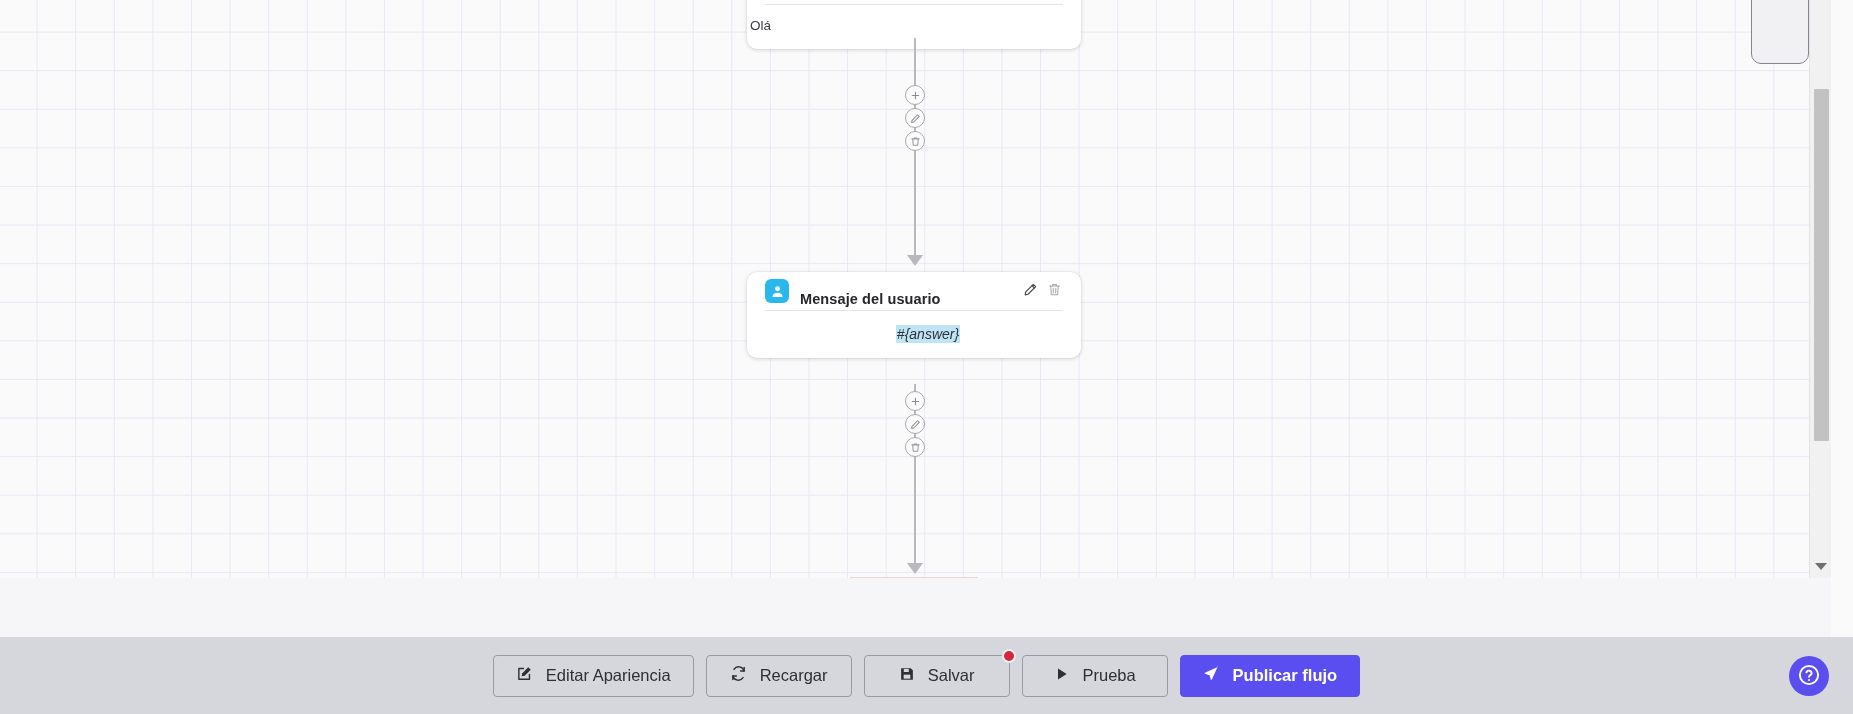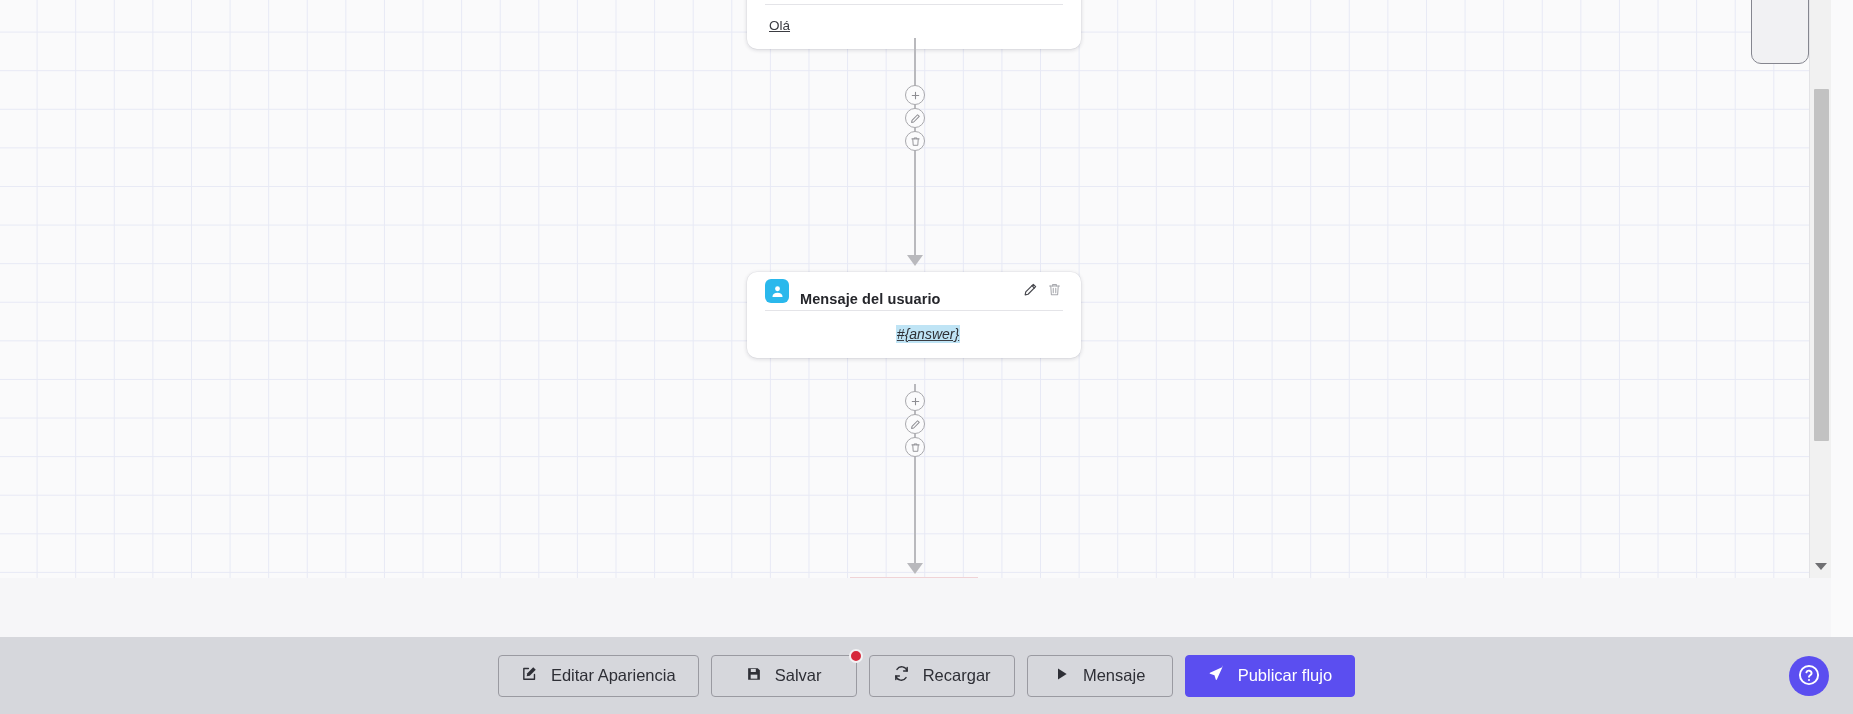--- a/index.html
+++ b/index.html
@@ -76,25 +76,24 @@
     align-items: center;
     gap: 9px;
   }
   .act { cursor: pointer; display: block; }
   .node-sep {
     height: 1px;
     background: #e4e4e8;
     margin: 0 18px;
   }
   .node-body {
-    padding: 13px 22px 16px;
+    padding: 13px 3px 16px;
     font-size: 13.5px;
     color: #3b3c42;
     min-height: 24px;
-    text-decoration: underline;
   }
   .node-body.center { text-align: center; padding-top: 15px; }
   .var-chip {
     background: #bfe4f5;
     color: #2f3035;
     font-style: italic;
     font-size: 14px;
     padding: 1px 1px;
     margin-left: 28px;
   }
@@ -189,21 +188,21 @@
     align-items: center;
     justify-content: center;
     gap: 13px;
     cursor: pointer;
     white-space: nowrap;
   }
   .tbtn.primary {
     background: #5b4ef0;
     border-color: #5b4ef0;
     color: #ffffff;
-    font-weight: 400;
+    font-weight: 700;
   }
   .tbtn .dot {
     position: absolute;
     top: -7px; right: -7px;
     width: 14px; height: 14px;
     border-radius: 50%;
     background: #d6283b;
     border: 2px solid #f2f2f4;
   }
   .help-btn {
@@ -329,48 +328,48 @@
       <span>
         <svg width="17" height="17" viewBox="0 0 24 24" fill="none" stroke="#2e2f36" stroke-width="2" stroke-linecap="round" stroke-linejoin="round">
           <path d="M19 13.5V20H4V5h6.5"></path>
           <path d="M17.3 3.2l3.5 3.5-8.4 8.4-4.4.9.9-4.4z" fill="#2e2f36" stroke="none"></path>
         </svg>
       </span>
       <span>Editar Apariencia</span>
     </button>
 
     <button class="tbtn">
+      <span>
+        <svg width="17" height="17" viewBox="0 0 24 24" fill="none" stroke="#2e2f36" stroke-width="2" stroke-linecap="round" stroke-linejoin="round">
+          <path d="M20 8.5A8 8 0 0 0 5.6 6.2M4 15.5A8 8 0 0 0 18.4 17.8"></path>
+          <path d="M20 3.5v5h-5M4 20.5v-5h5"></path>
+        </svg>
+      </span>
+      <span>Recargar</span>
+    </button>
+
+    <button class="tbtn">
       <span class="dot"></span>
       <span>
         <svg width="16" height="16" viewBox="0 0 24 24" fill="#2e2f36">
           <path d="M3.2 3.2h14.4L20.8 6.4v14.4H3.2z"></path>
           <rect x="7.2" y="4.4" width="7.5" height="4.6" fill="#d6d7dc"></rect>
           <rect x="7" y="13" width="10" height="6" fill="#d6d7dc"></rect>
         </svg>
       </span>
       <span>Salvar</span>
     </button>
 
     <button class="tbtn">
       <span>
-        <svg width="17" height="17" viewBox="0 0 24 24" fill="none" stroke="#2e2f36" stroke-width="2" stroke-linecap="round" stroke-linejoin="round">
-          <path d="M20 8.5A8 8 0 0 0 5.6 6.2M4 15.5A8 8 0 0 0 18.4 17.8"></path>
-          <path d="M20 3.5v5h-5M4 20.5v-5h5"></path>
-        </svg>
-      </span>
-      <span>Recargar</span>
-    </button>
-
-    <button class="tbtn">
-      <span>
         <svg width="16" height="16" viewBox="0 0 24 24" fill="#2e2f36">
           <path d="M6 3.6l13 8.4-13 8.4z"></path>
         </svg>
       </span>
-      <span>Mensaje</span>
+      <span>Prueba</span>
     </button>
 
     <button class="tbtn primary">
       <span>
         <svg width="17" height="17" viewBox="0 0 24 24" fill="#ffffff">
           <path d="M21.4 2.6L2.8 10.9c-.7.3-.6 1.3.1 1.5l6.2 1.9 1.9 6.2c.2.7 1.2.8 1.5.1l8.3-18.6c.3-.6-.3-1.2-1.4-1.4z"></path>
         </svg>
       </span>
       <span>Publicar flujo</span>
     </button>

